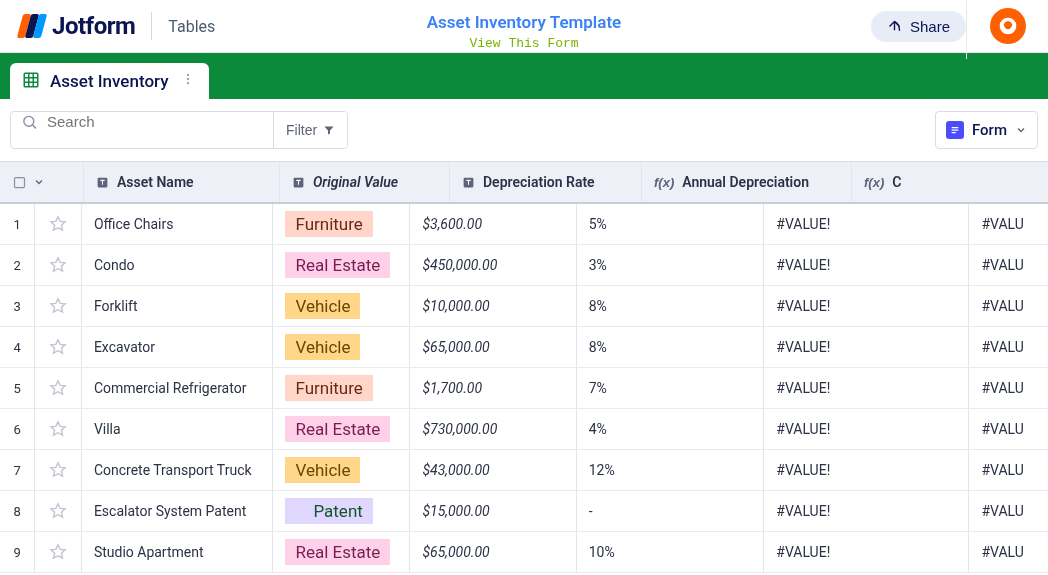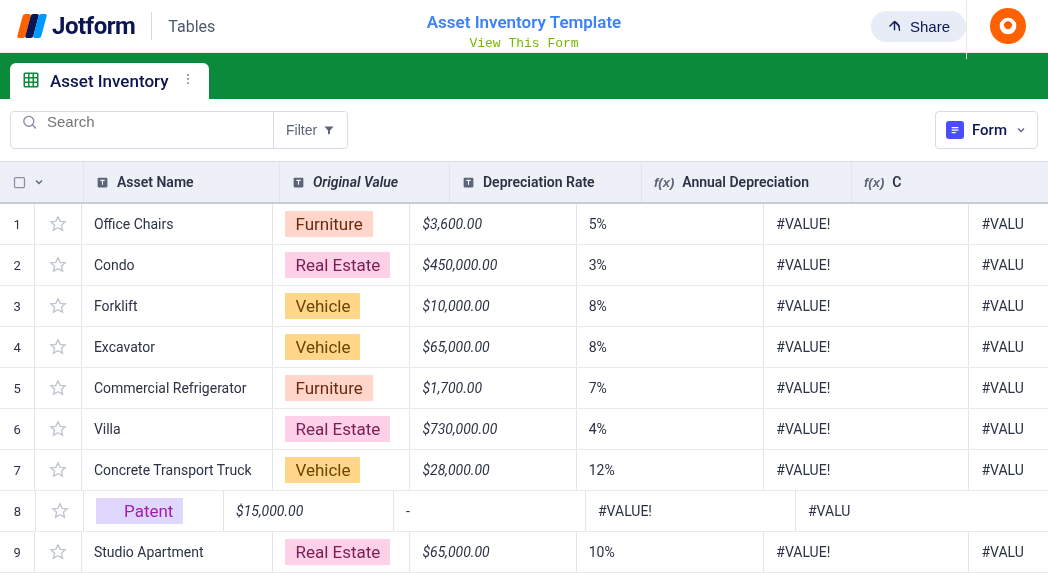--- a/index.html
+++ b/index.html
@@ -292,34 +292,35 @@
         <div class="td col-idx">7</div>
         <div class="td col-star">
           <svg width="18" height="18" viewBox="0 0 24 24" fill="none" stroke="#c0c4d1" stroke-width="1.8">
             <path d="M12 2.5l2.9 6 6.6.6-5 4.6 1.5 6.5L12 17l-6 3.2 1.5-6.5-5-4.6 6.6-.6z"></path>
           </svg>
         </div>
         <div class="td col-name">Concrete Transport Truck</div>
         <div class="td col-cat">
           <span class="tag" style="background:#ffd68a;color:#6b4600;">Vehicle</span>
         </div>
-        <div class="td col-val">$28,000.00</div>
+        <div class="td col-val">$43,000.00</div>
         <div class="td col-dep">12%</div>
         <div class="td col-ann">#VALUE!</div>
         <div class="td col-cur" style="border-right:none; white-space:nowrap; overflow:hidden;">#VALU</div>
       </div>
       <div class="tr">
         <div class="td col-idx">8</div>
         <div class="td col-star">
           <svg width="18" height="18" viewBox="0 0 24 24" fill="none" stroke="#c0c4d1" stroke-width="1.8">
             <path d="M12 2.5l2.9 6 6.6.6-5 4.6 1.5 6.5L12 17l-6 3.2 1.5-6.5-5-4.6 6.6-.6z"></path>
           </svg>
         </div>
-        <div class="td col-cat">
-          <span class="tag" style="background:#e0d7ff;color:#a21caf;padding-left:28px;">Patent</span>
+        <div class="td col-name">Escalator System Patent</div>
+        <div class="td col-cat">
+          <span class="tag" style="background:#e0d7ff;color:#14532d;padding-left:28px;">Patent</span>
         </div>
         <div class="td col-val">$15,000.00</div>
         <div class="td col-dep">-</div>
         <div class="td col-ann">#VALUE!</div>
         <div class="td col-cur" style="border-right:none; white-space:nowrap; overflow:hidden;">#VALU</div>
       </div>
       <div class="tr">
         <div class="td col-idx">9</div>
         <div class="td col-star">
           <svg width="18" height="18" viewBox="0 0 24 24" fill="none" stroke="#c0c4d1" stroke-width="1.8">

